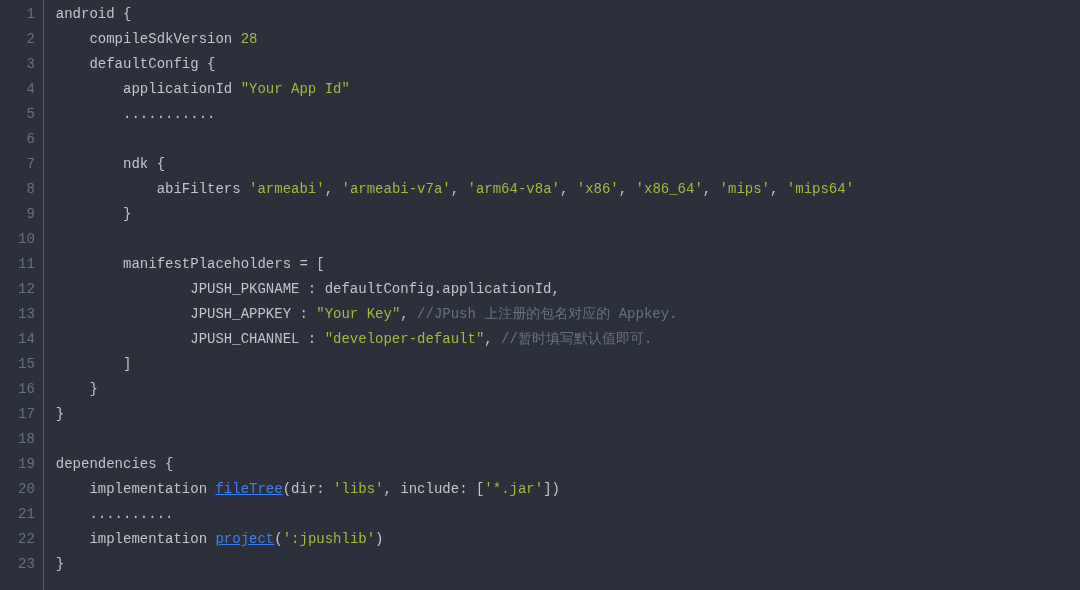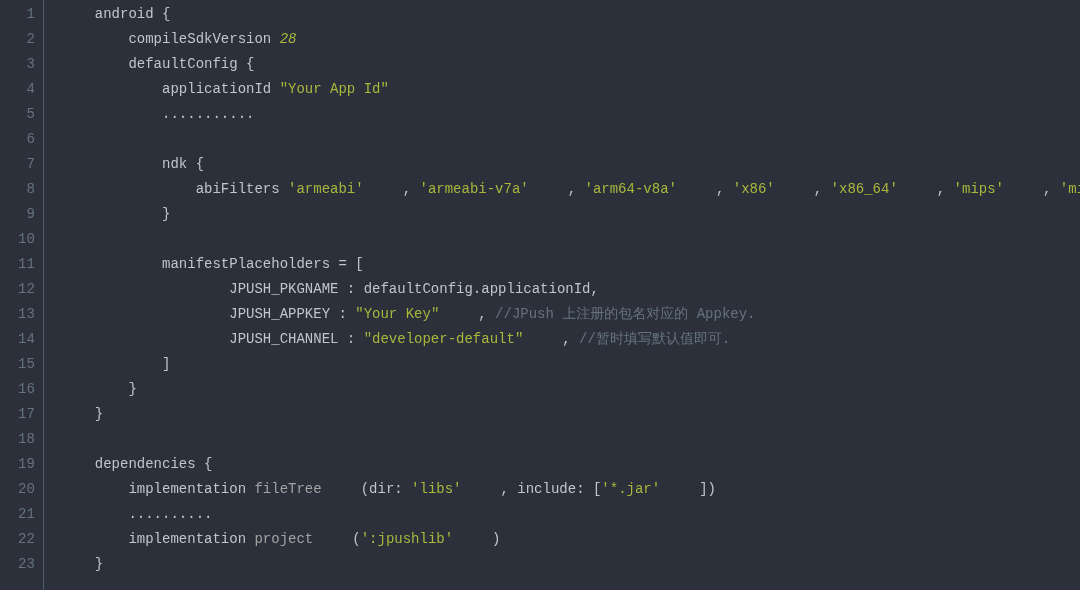--- a/index.html
+++ b/index.html
@@ -34,24 +34,24 @@
   }
   .code {
     padding: 2px 0 2px 12px;
     white-space: pre;
   }
   .code-line {
     display: block;
     height: 25px;
     line-height: 25px;
   }
-  .tok-default { color: #C0C5CE; margin-left: 39px; }
-  .tok-num     { color: #AAB73B; font-style: italic; }
+  .tok-default { color: #C0C5CE; }
+  .tok-num     { color: #AAB73B; }
   .tok-string  { color: #AAB73B; }
-  .tok-func    { color: #a3a3a3; }
+  .tok-func    { color: #3b82f6; text-decoration: underline; }
   .tok-comment { color: #65737E; }
 </style>
 </head>
 <body>
 
 <div class="editor">
   <div class="gutter" id="gutter"><span class="gutter-line">1</span><span class="gutter-line">2</span><span class="gutter-line">3</span><span class="gutter-line">4</span><span class="gutter-line">5</span><span class="gutter-line">6</span><span class="gutter-line">7</span><span class="gutter-line">8</span><span class="gutter-line">9</span><span class="gutter-line">10</span><span class="gutter-line">11</span><span class="gutter-line">12</span><span class="gutter-line">13</span><span class="gutter-line">14</span><span class="gutter-line">15</span><span class="gutter-line">16</span><span class="gutter-line">17</span><span class="gutter-line">18</span><span class="gutter-line">19</span><span class="gutter-line">20</span><span class="gutter-line">21</span><span class="gutter-line">22</span><span class="gutter-line">23</span></div>
   <div class="code" id="code"><span class="code-line"><span class="tok-default">android {</span></span><span class="code-line"><span class="tok-default">    compileSdkVersion </span><span class="tok-num">28</span></span><span class="code-line"><span class="tok-default">    defaultConfig {</span></span><span class="code-line"><span class="tok-default">        applicationId </span><span class="tok-string">"Your App Id"</span></span><span class="code-line"><span class="tok-default">        ...........</span></span><span class="code-line"><span class="tok-default"></span></span><span class="code-line"><span class="tok-default">        ndk {</span></span><span class="code-line"><span class="tok-default">            abiFilters </span><span class="tok-string">'armeabi'</span><span class="tok-default">, </span><span class="tok-string">'armeabi-v7a'</span><span class="tok-default">, </span><span class="tok-string">'arm64-v8a'</span><span class="tok-default">, </span><span class="tok-string">'x86'</span><span class="tok-default">, </span><span class="tok-string">'x86_64'</span><span class="tok-default">, </span><span class="tok-string">'mips'</span><span class="tok-default">, </span><span class="tok-string">'mips64'</span></span><span class="code-line"><span class="tok-default">        }</span></span><span class="code-line"><span class="tok-default"></span></span><span class="code-line"><span class="tok-default">        manifestPlaceholders = [</span></span><span class="code-line"><span class="tok-default">                JPUSH_PKGNAME : defaultConfig.applicationId,</span></span><span class="code-line"><span class="tok-default">                JPUSH_APPKEY : </span><span class="tok-string">"Your Key"</span><span class="tok-default">, </span><span class="tok-comment">//JPush 上注册的包名对应的 Appkey.</span></span><span class="code-line"><span class="tok-default">                JPUSH_CHANNEL : </span><span class="tok-string">"developer-default"</span><span class="tok-default">, </span><span class="tok-comment">//暂时填写默认值即可.</span></span><span class="code-line"><span class="tok-default">        ]</span></span><span class="code-line"><span class="tok-default">    }</span></span><span class="code-line"><span class="tok-default">}</span></span><span class="code-line"><span class="tok-default"></span></span><span class="code-line"><span class="tok-default">dependencies {</span></span><span class="code-line"><span class="tok-default">    implementation </span><span class="tok-func">fileTree</span><span class="tok-default">(dir: </span><span class="tok-string">'libs'</span><span class="tok-default">, include: [</span><span class="tok-string">'*.jar'</span><span class="tok-default">])</span></span><span class="code-line"><span class="tok-default">    ..........</span></span><span class="code-line"><span class="tok-default">    implementation </span><span class="tok-func">project</span><span class="tok-default">(</span><span class="tok-string">':jpushlib'</span><span class="tok-default">)</span></span><span class="code-line"><span class="tok-default">}</span></span></div>
 </div>
 

